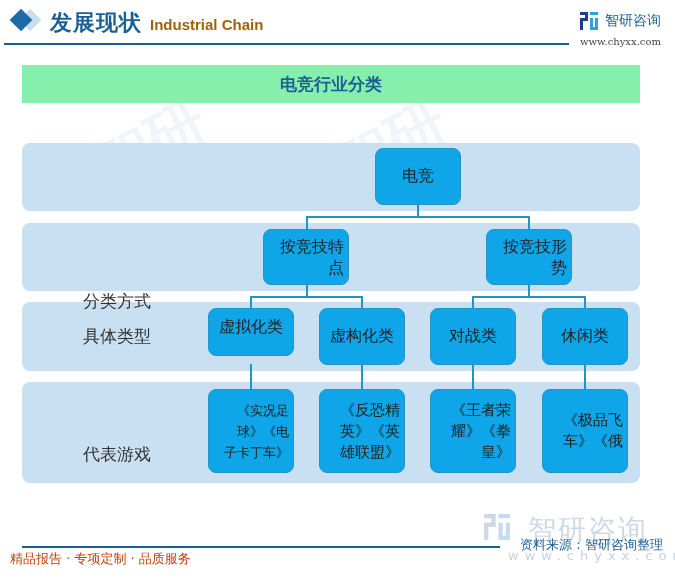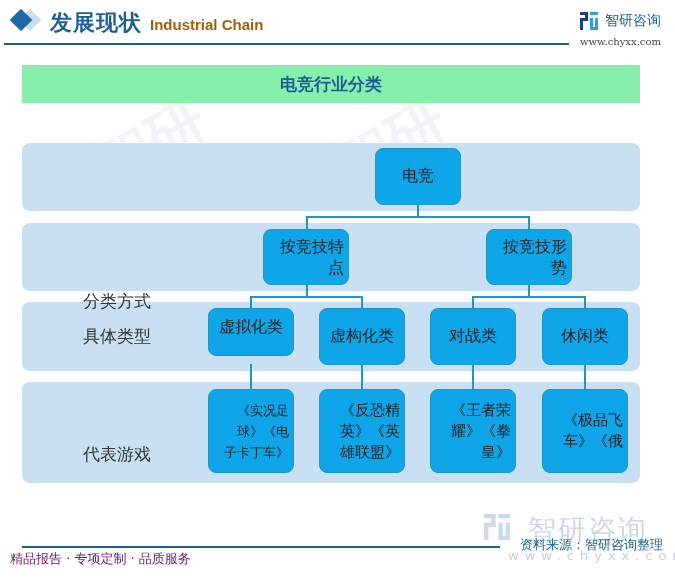--- a/index.html
+++ b/index.html
@@ -28,21 +28,21 @@
 
   
   .node { background: #0ea5e9; border: 1.5px solid #2196c4; border-radius: 8px; display: flex; align-items: flex-end; justify-content: center; text-align: center; font-size: 16px; line-height: 21px; color: #222; padding: 18px 4px; }
   .node span { display: block; }
 
   
   .line { background: #2196c4; }
 
   
   .ftr-line { left: 22px; top: 546px; width: 368px; height: 2px; background: #1b5f94; }
-  .ftr-text { left: 10px; top: 550px; font-size: 13px; color: #701a75; }
+  .ftr-text { left: 10px; top: 550px; font-size: 13px; color: #c2410c; }
   .wm-logo-text { left: 528px; top: 511px; font-size: 28px; color: #cdd9e4; letter-spacing: 2px; }
   .wm-url { left: 508px; top: 548px; font-size: 13px; color: #c7d2dc; letter-spacing: 6px; }
   .source { left: 520px; top: 536px; font-size: 13px; color: #1b5f94; }
 
   .watermark { color: rgba(175, 200, 225, 0.18); font-size: 60px; font-weight: bold; transform: rotate(-28deg); pointer-events: none; }
 </style>
 </head>
 <body>
 
 <div class="abs watermark" style="left:90px;top:105px;">智研</div>

